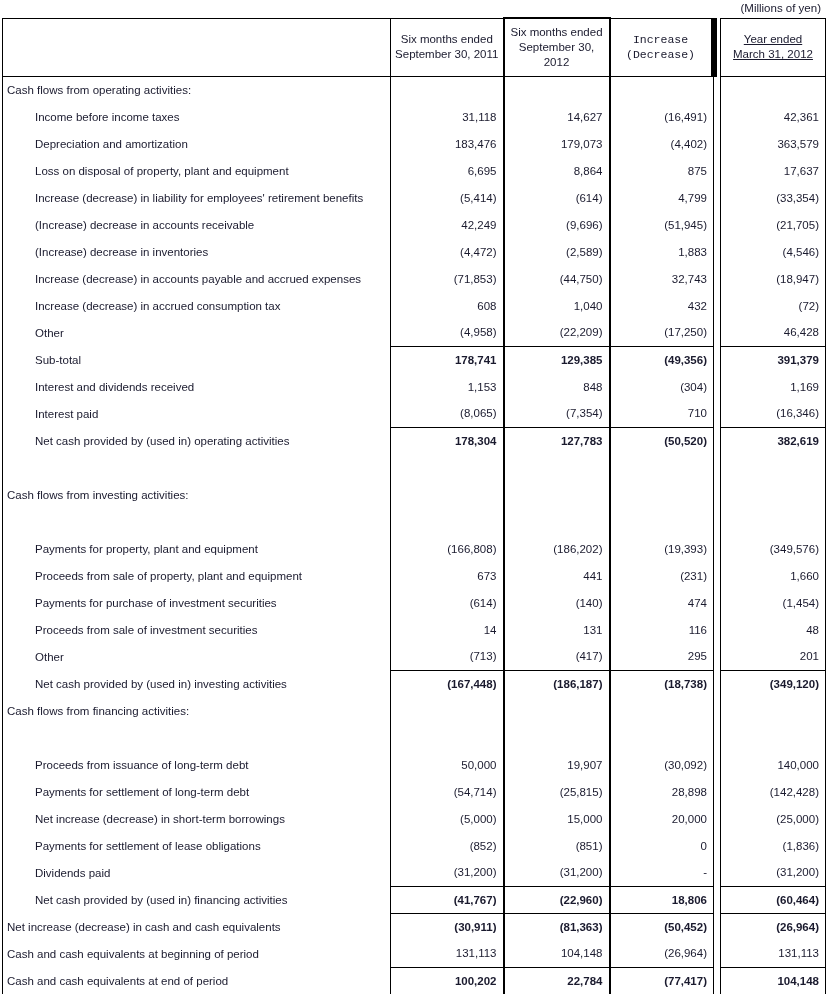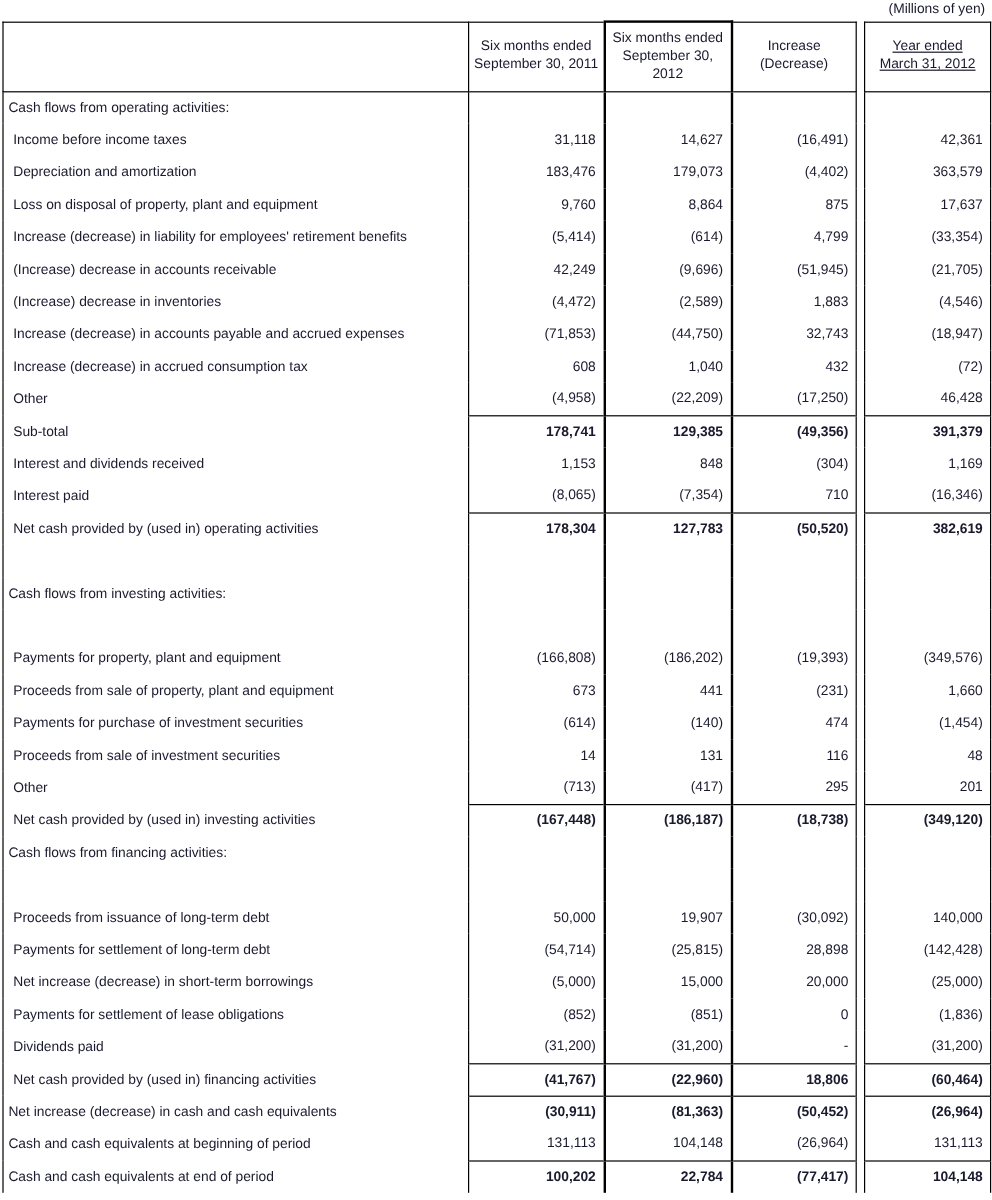--- a/index.html
+++ b/index.html
@@ -73,42 +73,43 @@
   .hdr-row td.hdr-c1 {
     border-top: 1px solid #000;
     border-right: 2px solid #000;
   }
   .hdr-row td.hdr-c2 {
     border-top: 2px solid #000;
     border-right: 2px solid #000;
   }
   .hdr-row td.hdr-c3 {
     border-top: 1px solid #000;
-    border-right: 1px solid #000000;
+    border-right: 6px solid #000000;
+    font-family: Liberation Mono, monospace;
   }
   .hdr-row td.hdr-gap {
     border: none;
   }
   .hdr-row td.hdr-c4 {
     border-top: 1px solid #000;
     border-left: 1px solid #000;
     border-right: 1px solid #000;
     text-decoration: underline;
   }
   .hdr-line1, .hdr-line2 { display: block; }
 
   
   .cf-table tbody tr { height: 27px; }
   tbody td.lab {
     border-left: 1px solid #000;
     border-right: 1px solid #000;
     padding-left: 4px;
     white-space: nowrap;
   }
-  tbody td.lab.ind { padding-left: 8px; }
+  tbody td.lab.ind { padding-left: 32px; }
 
   tbody td.num {
     text-align: right;
     padding-right: 6px;
     white-space: nowrap;
   }
   tbody td.n1 { border-right: 2px solid #000; }
   tbody td.n2 { border-right: 2px solid #000; padding-left: 17px; }
   tbody td.n3 { border-right: 1px solid #000; }
   tbody td.gapcell { border: none; }
@@ -181,21 +182,21 @@
         <tr>
           <td class="lab ind">Depreciation and amortization</td>
           <td class="num n1">183,476</td>
           <td class="num n2">179,073</td>
           <td class="num n3">(4,402)</td>
           <td class="gapcell"></td>
           <td class="num n4">363,579</td>
         </tr>
         <tr>
           <td class="lab ind">Loss on disposal of property, plant and equipment</td>
-          <td class="num n1">9,760</td>
+          <td class="num n1">6,695</td>
           <td class="num n2">8,864</td>
           <td class="num n3">875</td>
           <td class="gapcell"></td>
           <td class="num n4">17,637</td>
         </tr>
         <tr>
           <td class="lab ind">Increase (decrease) in liability for employees' retirement benefits</td>
           <td class="num n1">(5,414)</td>
           <td class="num n2">(614)</td>
           <td class="num n3">4,799</td>

